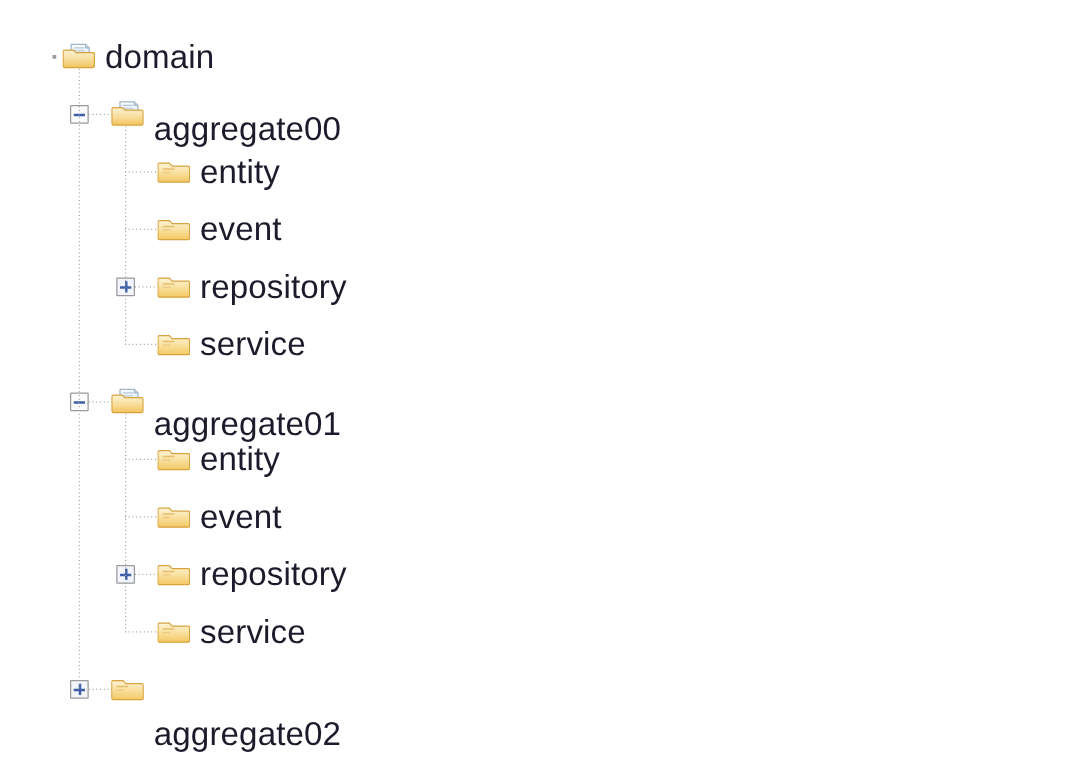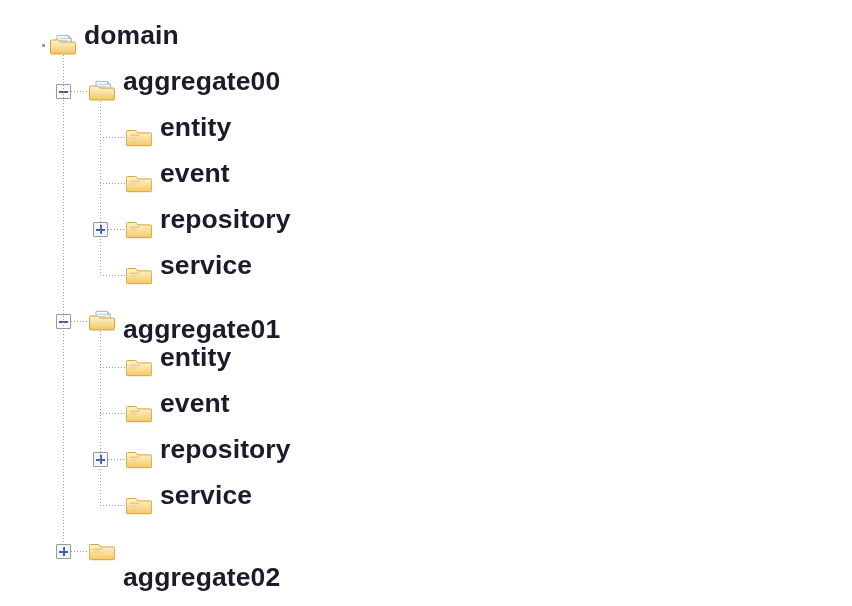--- a/index.html
+++ b/index.html
@@ -13,22 +13,22 @@
     position:relative;
     width:852px;height:606px;
   }
 
   
   .row{
     position:absolute;
     left:0;
     height:46px;
     display:flex;
+    align-items:center;
     white-space:nowrap;
-    font-weight:bold;
   }
   .label{
     font-size:26.5px;
     color:#1b1b2b;
     letter-spacing:.1px;
     line-height:1;
   }
 
   
   .toggle{
@@ -134,21 +134,21 @@
 
     <path d="M7.0 1.4 h11.4 l3.0 3.0 v8.0 h-14.4 z" fill="url(#ofp2)" stroke="#9fb6c9" stroke-width="1"></path>
     <path d="M18.4 1.4 v3.0 h3.0" fill="#b9cede" stroke="#9fb6c9" stroke-width="0.8"></path>
     <path d="M9.3 4.3 h8.2 M9.3 6.6 h8.2 M9.3 8.9 h5.6" stroke="#b7c9d8" stroke-width="0.9" fill="none"></path>
 
     <path d="M1.6 6.0 h7.2 l2.0 2.1 h13.6 a1.1 1.1 0 0 1 1.1 1.1 v9.6
              a1.2 1.2 0 0 1 -1.2 1.2 h-22.6 a1.2 1.2 0 0 1 -1.2 -1.2 v-11.6
              a1.2 1.2 0 0 1 1.1 -1.2 z" fill="url(#ofb2)" stroke="#d8a33c" stroke-width="1"></path>
   </svg>
     </div>
-    <div class="row" style="top: 68px; left: 123px;">
+    <div class="row" style="top: 80px; left: 123px;">
       <span class="label">aggregate00</span>
     </div>
     <div class="hline" style="left: 100px; width: 26px; top: 137px;"></div>
     <div class="icon" style="left: 126px; top: 126px;">
       <svg viewBox="0 0 26 22" xmlns="http://www.w3.org/2000/svg">
     <defs>
       <linearGradient id="cf1" x1="0" y1="0" x2="0" y2="1">
         <stop offset="0" stop-color="#fdf3d8"></stop>
         <stop offset="0.45" stop-color="#fae2a4"></stop>
         <stop offset="1" stop-color="#f3c965"></stop>

